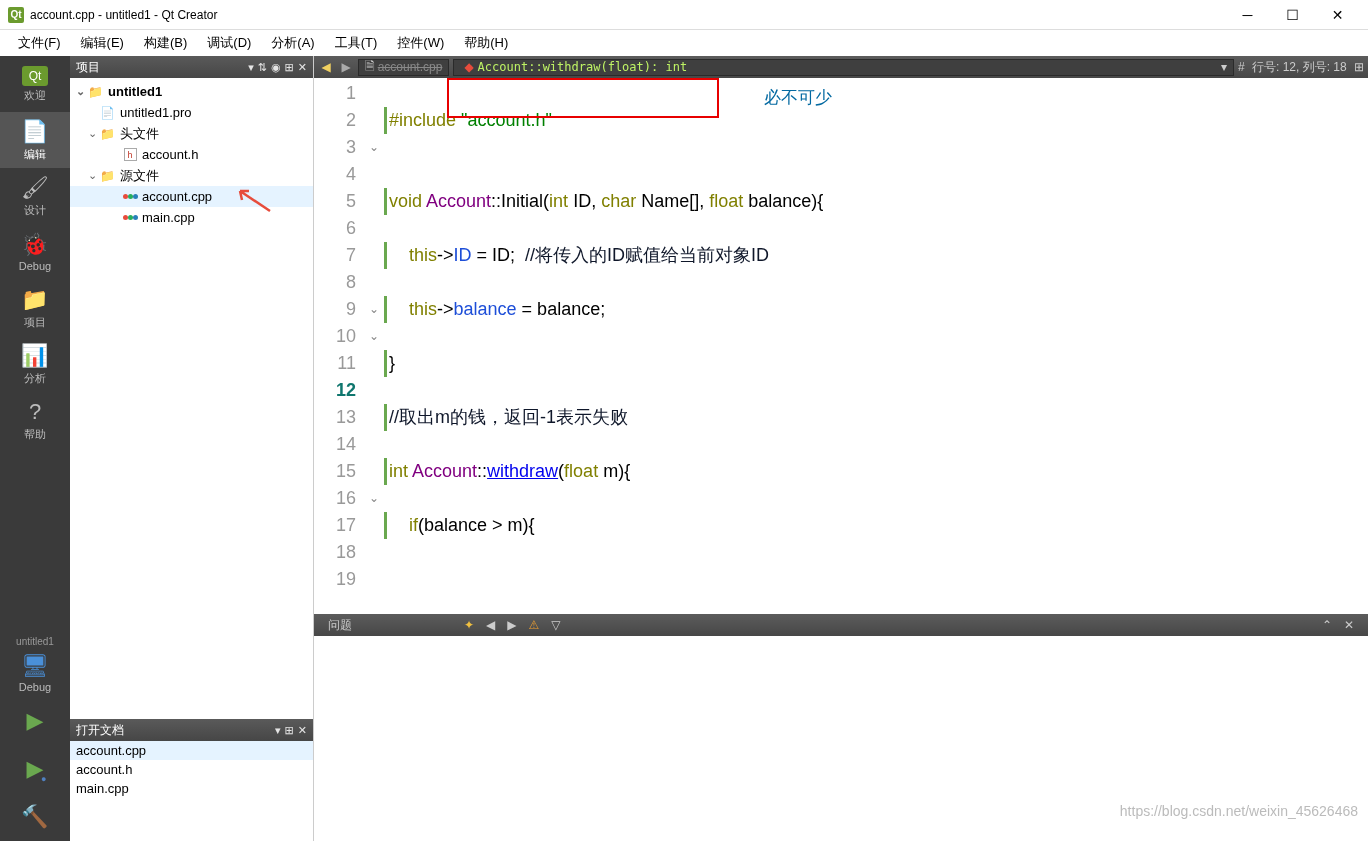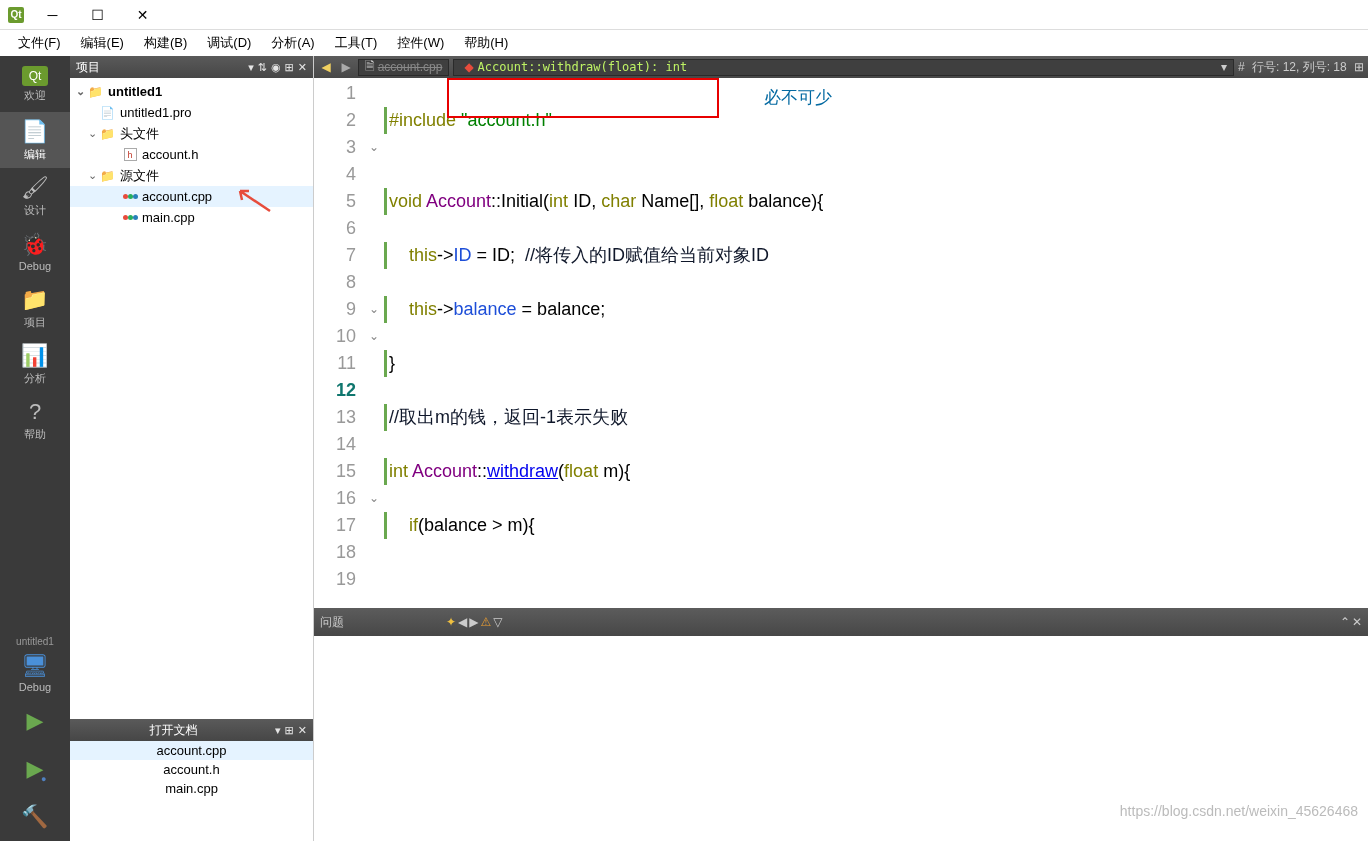--- a/index.html
+++ b/index.html
@@ -32,21 +32,21 @@
 .tree-item.selected { background: #e5f3ff; }
 .tree-item.bold { font-weight: bold; }
 .folder-ico { color: #d4a94e; }
 .h-ico { background: #fff; border: 1px solid #aaa; color: #c0392b; font-size: 9px; width: 13px; height: 13px; display: inline-flex; align-items: center; justify-content: center; }
 .cpp-ico { display: inline-flex; gap: 0; }
 .cpp-ico span { width: 5px; height: 5px; border-radius: 50%; }
 .cpp-ico .r { background: #e74c3c; }
 .cpp-ico .g { background: #27ae60; }
 .cpp-ico .b { background: #2980b9; }
 .pro-ico { color: #666; }
-.open-docs { height: 122px; display: flex; flex-direction: column; text-align: center; }
+.open-docs { height: 122px; display: flex; flex-direction: column; }
 .open-docs .list { flex: 1; }
 .open-docs .item { padding: 2px 6px; font-size: 13px; }
 .open-docs .item.selected { background: #e5f3ff; }
 .main-area { flex: 1; display: flex; flex-direction: column; }
 .editor-bar { height: 22px; background: linear-gradient(#5c5c5c,#474747); display: flex; align-items: center; color: #ccc; font-size: 12px; padding: 0 4px; gap: 4px; }
 .editor-bar .nav-btn { width: 16px; text-align: center; color: #aaa; }
 .editor-bar .nav-btn.active { color: #f0d060; }
 .crumb-box { background: #3f3f3f; border: 1px solid #2a2a2a; padding: 0 6px; height: 17px; display: flex; align-items: center; position: relative; }
 .crumb-file { text-decoration: line-through; color: #888; }
 .crumb-method { color: #bef264; font-family: monospace; }
@@ -60,30 +60,31 @@
 .code .green-bar { border-left: 3px solid #6aa84f; padding-left: 2px; display: block; }
 .kw { color: #808000; }
 .type { color: #800080; }
 .str { color: #008000; }
 .cmt { color: #0f172a; }
 .ptr { color: #808000; }
 .member { color: #1d4ed8; }
 .underline { text-decoration: underline; color: #0000ee; }
 .red-box { position: absolute; left: 63px; top: 0px; width: 272px; height: 40px; border: 2px solid #e80000; pointer-events: none; }
 .annotation { position: absolute; left: 380px; top: 6px; color: #0369a1; font-size: 17px; font-family: "Microsoft YaHei"; }
-.issues-bar { height: 28px; background: linear-gradient(#5c5c5c,#474747); display: flex; align-items: center; color: #ccc; font-size: 12px; padding: 0 6px; gap: 2px; }
+.issues-bar { height: 22px; background: linear-gradient(#5c5c5c,#474747); display: flex; align-items: center; color: #ccc; font-size: 12px; padding: 0 14px; gap: 12px; }
 .issues-bar .spacer { flex: 1; }
 .issues-panel { flex: 0 0 205px; background: #fff; }
 .watermark { position: absolute; right: 10px; bottom: 22px; color: #bbb; font-size: 14px; font-family: Arial; }
 </style>
 </head>
 <body>
 
 <div class="title-bar">
   <span class="qt-icon">Qt</span>
+  <span class="title-text">account.cpp - untitled1 - Qt Creator</span>
   <div class="window-controls">
     <span>─</span>
     <span>☐</span>
     <span>✕</span>
   </div>
 </div>
 
 <div class="menu-bar">
   <span>文件(F)</span>
   <span>编辑(E)</span>

